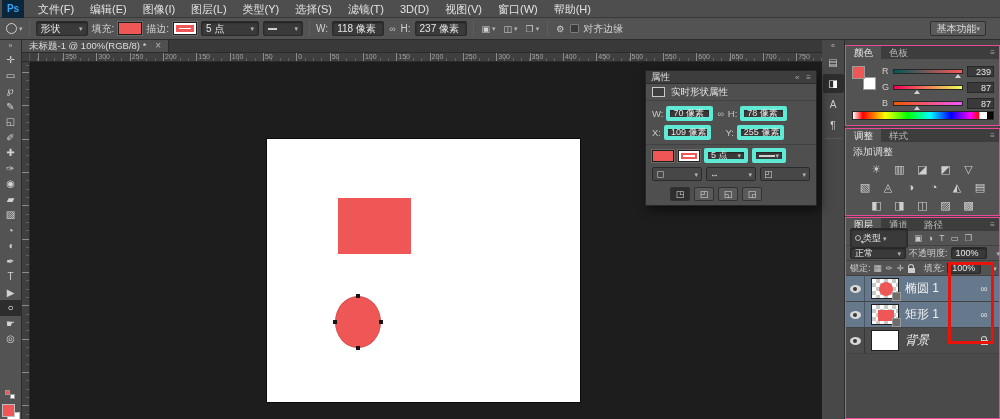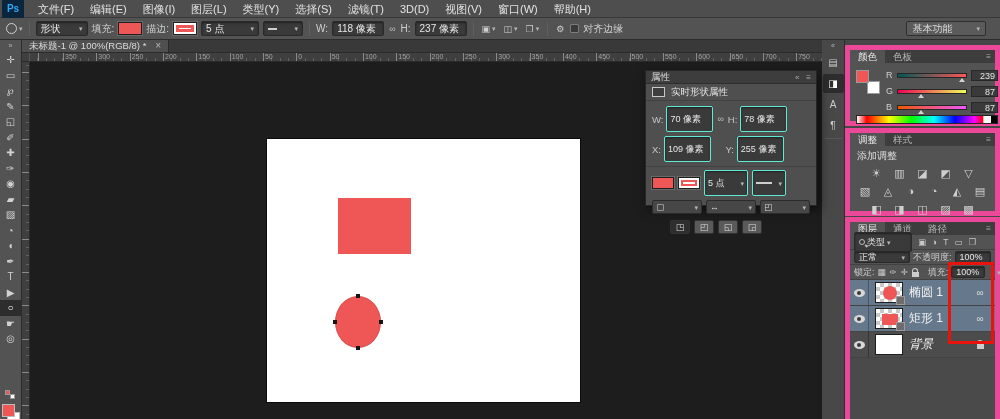--- a/index.html
+++ b/index.html
@@ -19,21 +19,21 @@
   .caret{color:#b5b5b5;font-size:7px;line-height:1}
   .toolbadge{display:flex;align-items:center;gap:2px;color:#d8d8d8}
   .toolbadge .circ{width:11px;height:11px;border:1.5px solid #d0d0d0;border-radius:50%;display:inline-block}
   .lbl{color:#cfcfcf;white-space:nowrap}
   .swatch-fill{width:24px;height:13px;background:#ef5757;border:1px solid #1f1f1f;box-shadow:0 0 0 1px #6a6a6a}
   .swatch-stroke{width:24px;height:13px;background:#fff;border:1px solid #1f1f1f;position:relative;box-shadow:0 0 0 1px #6a6a6a}
   .swatch-stroke::after{content:"";position:absolute;inset:2px;border:3px solid #ef5757}
   .sline{width:22px;height:2px;background:#cfcfcf;display:inline-block}
   .iconbtn{display:inline-flex;align-items:center;gap:2px;color:#cfcfcf;padding:0 2px;font-size:9px}
   .cb{width:9px;height:9px;background:#3a3a3a;border:1px solid #7c7c7c;border-radius:1px;flex:0 0 auto}
-  .wsbtn{margin-left:auto;margin-right:8px;background:#5b5b5b;border:1px solid #2f2f2f;border-radius:2px;height:15px;display:flex;align-items:center;gap:24px;padding:0 5px}
+  .wsbtn{margin-left:auto;margin-right:8px;background:#5b5b5b;border:1px solid #2f2f2f;border-radius:2px;height:15px;display:flex;align-items:center;gap:0;padding:0 5px}
 
   
   .tabbar{position:absolute;left:22px;top:40px;width:800px;height:13px;background:#393939;border-bottom:1px solid #2b2b2b;display:flex;font-size:9.5px}
   .doctab{background:#4f4f4f;color:#dcdcdc;padding:0 7px;display:flex;align-items:center;gap:9px;border-right:1px solid #2b2b2b;white-space:nowrap}
   .doctab .close{color:#b8b8b8;font-size:10px;line-height:1}
 
   
   .toolbar{position:absolute;left:0;top:40px;width:22px;height:379px;background:#535353;border-right:1px solid #2c2c2c}
   .tb-collapse{height:12px;text-align:center;font-size:7px;color:#b9b9b9;line-height:12px}
   .tool{height:15.5px;display:flex;align-items:center;justify-content:center;font-size:10px;color:#d2d2d2}
@@ -59,21 +59,21 @@
   .shape-ellipse{position:absolute;left:68px;top:157px;width:46px;height:52px;background:#ef5757;border:1px solid #d84c4c;border-radius:50%}
   .anchor{position:absolute;width:4px;height:4px;background:#151515}
 
   
   .proppanel{position:absolute;left:645px;top:70px;width:172px;height:136px;background:#4f4f4f;border:1px solid #262626;box-shadow:3px 4px 10px rgba(0,0,0,.55);z-index:6;font-size:9.5px}
   .prophead{height:13px;background:#3d3d3d;display:flex;align-items:center;padding:0 5px;color:#ddd;border-bottom:1px solid #2e2e2e}
   .prophead .hicons{margin-left:auto;display:flex;gap:7px;color:#a8a8a8;font-size:8px}
   .proplive{height:17px;display:flex;align-items:center;gap:6px;padding:0 6px;border-bottom:1px solid #414141;color:#e2e2e2}
   .liveicon{width:13px;height:10px;border:1px solid #c9c9c9;background:#3e3e3e;flex:0 0 auto}
   .pr{display:flex;align-items:center;gap:3px;padding:2px 6px}
-  .pfld{background:#3a3a3a;border:1px solid #5eead4;box-shadow:inset 0 1px 2px rgba(0,0,0,.45);border-radius:2px;height:26px;width:47px;display:inline-flex;align-items:center;padding:0 3px;color:#e6e6e6;white-space:nowrap;font-size:9px}
+  .pfld{background:#3a3a3a;border:4px solid #5eead4;box-shadow:inset 0 1px 2px rgba(0,0,0,.45);border-radius:2px;height:15px;width:47px;display:inline-flex;align-items:center;padding:0 3px;color:#e6e6e6;white-space:nowrap;font-size:9px}
   .plab{color:#c6c6c6}
   .plink{color:#bdbdbd;font-size:9px;padding:0 1px}
   .prow-swatch{display:flex;align-items:center;gap:4px;padding:3px 6px 2px;border-top:1px solid #414141;margin-top:2px}
   .psw-fill{width:22px;height:12px;background:#ef5757;border:1px solid #1f1f1f;box-shadow:0 0 0 1px #6a6a6a}
   .psw-stroke{width:22px;height:12px;background:#fff;border:1px solid #1f1f1f;position:relative;box-shadow:0 0 0 1px #6a6a6a}
   .psw-stroke::after{content:"";position:absolute;inset:2px;border:2px solid #ef5757}
   .prow-combos{display:flex;gap:4px;padding:2px 6px}
   .cgroup{display:flex;align-items:center;justify-content:space-between;background:#474747;border:1px solid #2b2b2b;height:14px;padding:0 3px;border-radius:2px;flex:1;color:#d5d5d5;font-size:9px}
   .prow-btns{display:flex;gap:4px;padding:4px 0 0 24px}
   .pbtn{width:20px;height:14px;background:#5a5a5a;border:1px solid #323232;display:flex;align-items:center;justify-content:center;font-size:9px;color:#ddd;border-radius:2px}
@@ -81,21 +81,21 @@
 
   
   .dock{position:absolute;left:822px;top:40px;width:23px;height:379px;background:#484848;border-right:1px solid #2c2c2c}
   .dock-collapse{height:11px;text-align:center;font-size:7px;color:#b9b9b9;line-height:11px}
   .dockicon{width:21px;height:19px;margin:2px auto;display:flex;align-items:center;justify-content:center;font-size:10px;color:#ccc;border-radius:2px}
   .dockicon.selected{background:#2d2d2d;color:#fff}
   .docksep{width:17px;height:1px;background:#3a3a3a;margin:3px auto;border-bottom:1px solid #585858}
 
   
   .rightcol{position:absolute;left:845px;top:40px;width:155px;height:379px;background:#464646}
-  .panel{position:absolute;left:0;width:155px;background:#535353;border:5px solid #ec4899}
+  .panel{position:absolute;left:0;width:155px;background:#535353;border:1px solid #ec4899}
   .ptabs{height:13px;background:#3d3d3d;display:flex;font-size:9.5px;align-items:stretch}
   .ptab{padding:0 8px;line-height:13px;color:#b9b9b9;white-space:nowrap}
   .ptab.active{background:#535353;color:#e8e8e8}
   .pmenu{margin-left:auto;color:#a8a8a8;font-size:8px;line-height:13px;padding-right:4px}
 
   .colorbody{position:relative;height:66px}
   .fgbg{position:absolute;left:6px;top:7px;width:26px;height:26px}
   .fgbg .b{position:absolute;right:2px;bottom:2px;width:13px;height:13px;background:#fff;border:1px solid #9a9a9a}
   .fgbg .f{position:absolute;left:0;top:0;width:13px;height:13px;background:#ef5757;border:1px solid #9a9a9a;z-index:2}
   .crow{position:absolute;left:36px;height:12px;display:flex;align-items:center;gap:4px;font-size:9px}

